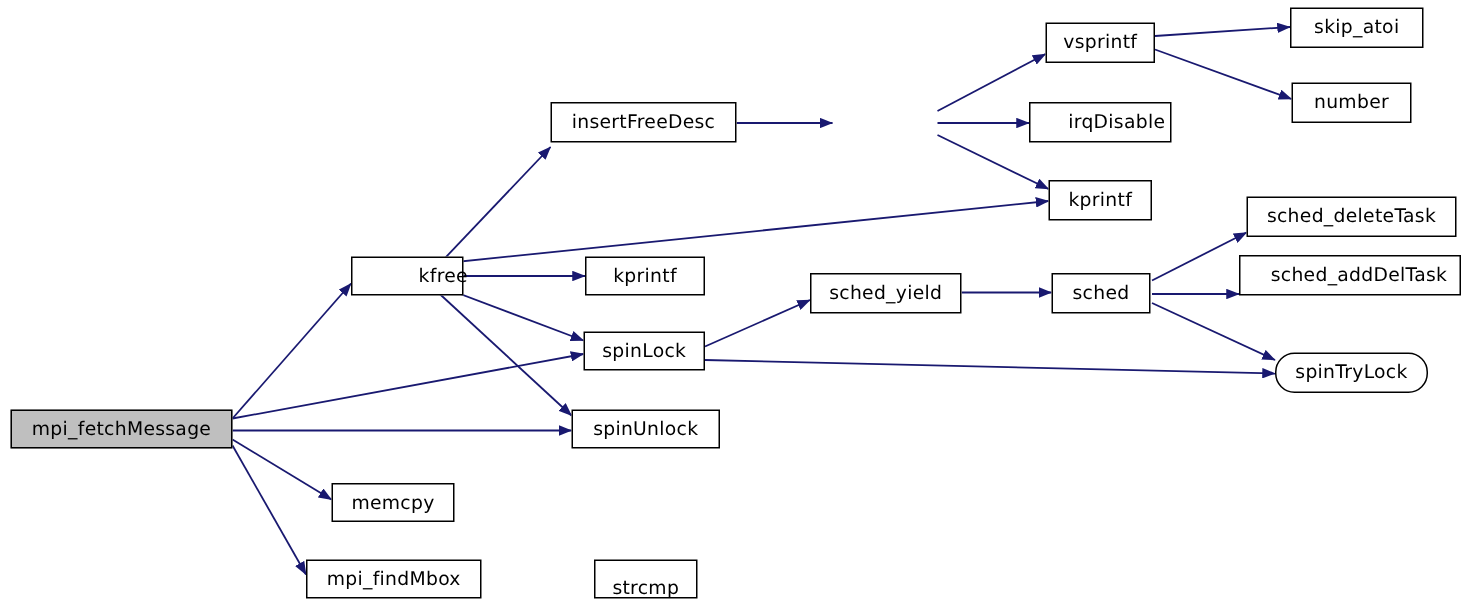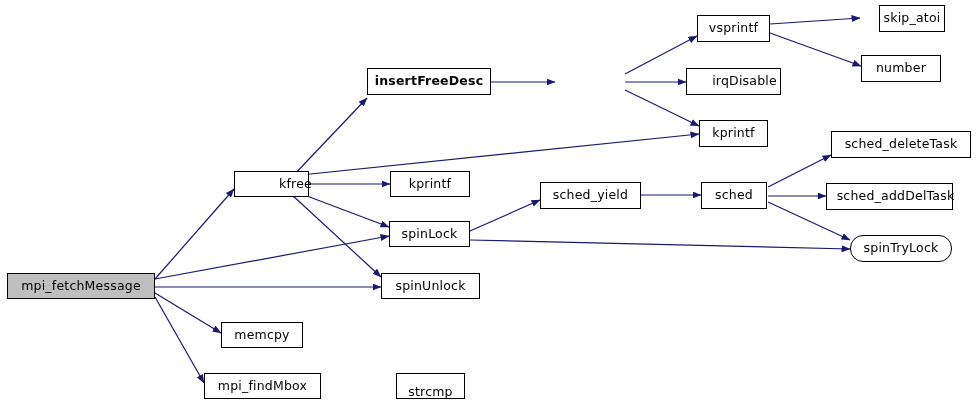--- a/index.html
+++ b/index.html
@@ -90,21 +90,21 @@
       </div>
       <div class="node" style="left: 234px; top: 171px; width: 75px; height: 26px; padding-left: 48px;">
         <span>kfree</span>
       </div>
       <div class="node" style="left: 221px; top: 322px; width: 82px; height: 26px;">
         <span>memcpy</span>
       </div>
       <div class="node" style="left: 204px; top: 373px; width: 117px; height: 26px;">
         <span>mpi_findMbox</span>
       </div>
-      <div class="node" style="left: 367px; top: 68px; width: 124px; height: 27px; font-weight: bold;">
+      <div class="node" style="left: 367px; top: 68px; width: 124px; height: 27px;">
         <span>insertFreeDesc</span>
       </div>
       <div class="node" style="left: 390px; top: 171px; width: 80px; height: 26px;">
         <span>kprintf</span>
       </div>
       <div class="node" style="left: 389px; top: 221px; width: 81px; height: 26px;">
         <span>spinLock</span>
       </div>
       <div class="node" style="left: 381px; top: 273px; width: 99px; height: 26px;">
         <span>spinUnlock</span>
@@ -120,29 +120,29 @@
       </div>
       <div class="node" style="left: 686px; top: 68px; width: 95px; height: 27px; padding-left: 22px;">
         <span>irqDisable</span>
       </div>
       <div class="node" style="left: 699px; top: 120px; width: 69px; height: 27px;">
         <span>kprintf</span>
       </div>
       <div class="node" style="left: 701px; top: 182px; width: 66px; height: 27px;">
         <span>sched</span>
       </div>
-      <div class="node" style="left: 860px; top: 5px; width: 66px; height: 27px; margin-left: 19px;">
+      <div class="node" style="left: 860px; top: 5px; width: 89px; height: 27px;">
         <span>skip_atoi</span>
       </div>
       <div class="node" style="left: 861px; top: 55px; width: 80px; height: 27px;">
         <span>number</span>
       </div>
       <div class="node" style="left: 831px; top: 131px; width: 140px; height: 27px;">
         <span>sched_deleteTask</span>
       </div>
-      <div class="node" style="left: 826px; top: 183px; width: 127px; height: 27px; padding-left: 12px;">
+      <div class="node" style="left: 826px; top: 170px; width: 148px; height: 27px; padding-left: 12px;">
         <span>sched_addDelTask</span>
       </div>
       <div class="node" style="left: 850px; top: 235px; width: 102px; height: 27px; border-radius: 13px;">
         <span>spinTryLock</span>
       </div>
     </div>
 </div>
 
 </body></html>

